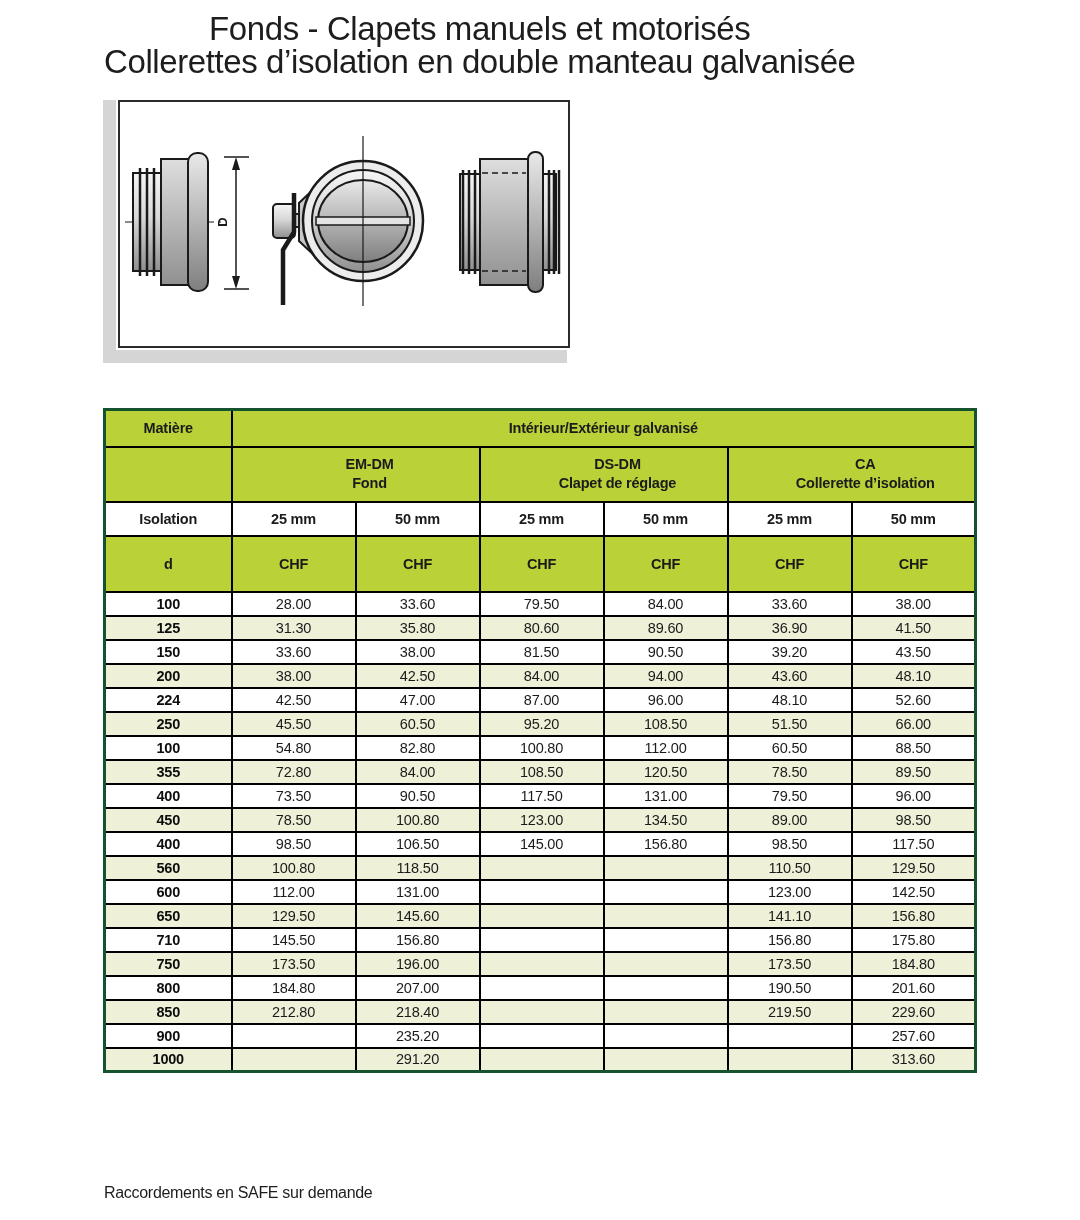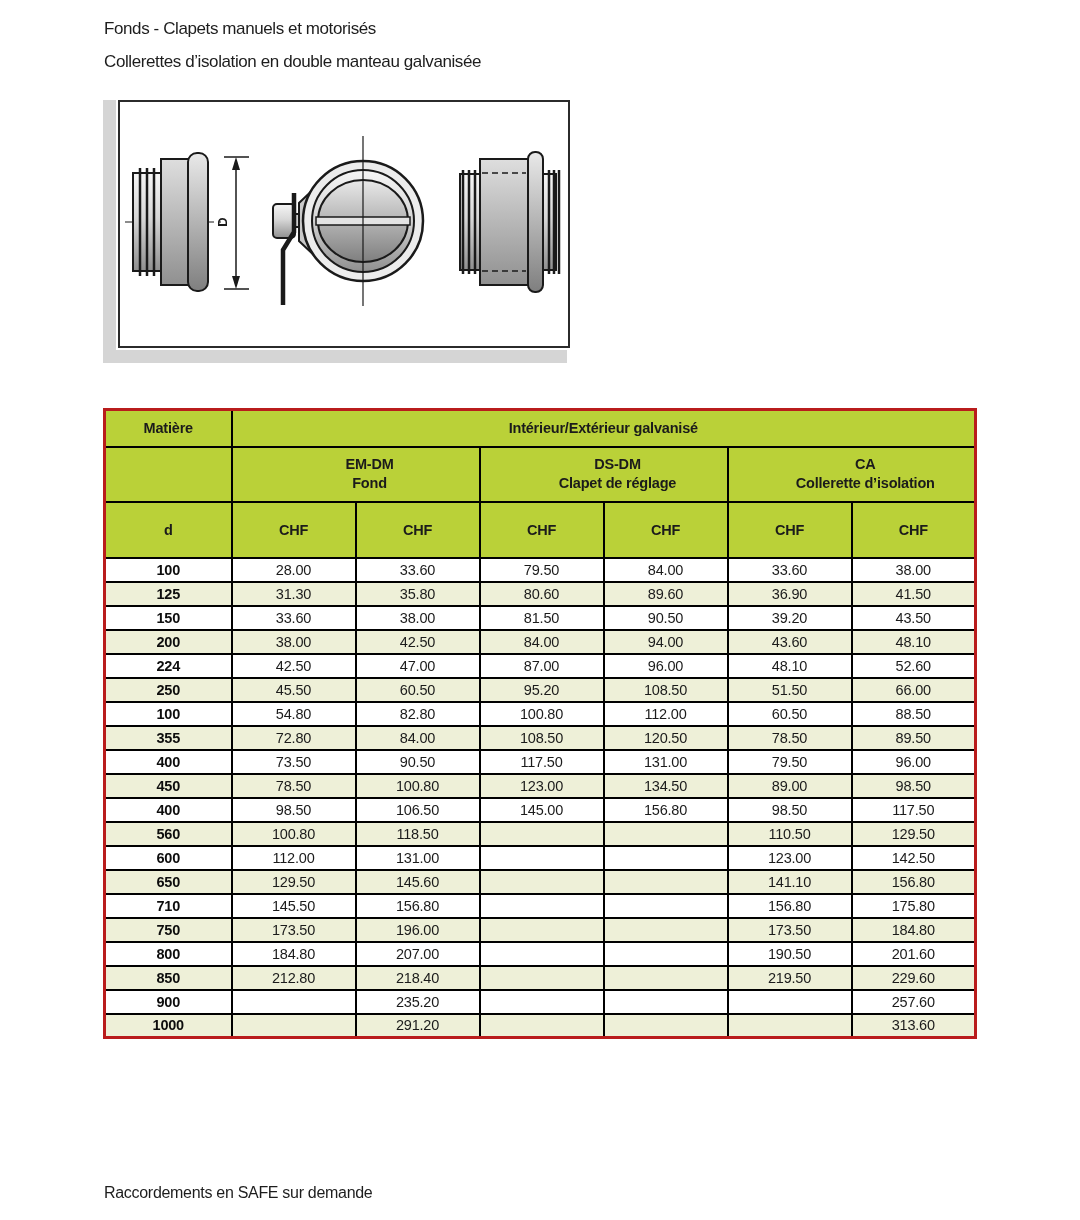--- a/index.html
+++ b/index.html
@@ -1,26 +1,26 @@
 <!DOCTYPE html>
 <html><head>
 <meta charset="utf-8">
 <style>
   * { margin:0; padding:0; box-sizing:border-box; }
   html,body { background:#fff; }
   body { font-family:"Liberation Sans", sans-serif; }
   .page { position:relative; width:1080px; height:1220px; background:#ffffff; overflow:hidden; }
 
   .title { position:absolute; left:104px; top:12px; color:#1d1d1d;
-           font-size:17px; line-height:33px; letter-spacing:-0.4px; font-weight:400; }
+           font-size:33px; line-height:33px; letter-spacing:-0.4px; font-weight:400;text-align:center; }
 
   .drawing { position:absolute; left:103px; top:100px; width:470px; height:265px; }
 
   table.price { position:absolute; left:103px; top:408px; width:872px;
-                border-collapse:collapse; table-layout:fixed; border:3px solid #b91c1c; }
+                border-collapse:collapse; table-layout:fixed; border:3px solid #14532d; }
   table.price td { border:2px solid #000; text-align:center; vertical-align:middle;
                    padding:0; font-size:14.5px; color:#1b1b1b; letter-spacing:-0.2px; }
   .green { background:#bad138; }
   .hdr   { font-weight:bold; font-size:15px; color:#0d0d0d; }
   .two-line span { display:block; line-height:19px;padding-left:28px; }
   tr.r1 { height:37px; }
   tr.r2 { height:55px; }
   tr.r3 { height:34px; }
   tr.r4 { height:56px; }
   tbody.data tr { height:24px; background:#ffffff; }
@@ -130,20 +130,29 @@
         </td>
         <td class="green hdr two-line" colspan="2">
           <span>DS-DM</span>
           <span>Clapet de réglage</span>
         </td>
         <td class="green hdr two-line" colspan="2">
           <span>CA</span>
           <span>Collerette d’isolation</span>
         </td>
       </tr>
+      <tr class="r3">
+        <td class="hdr">Isolation</td>
+        <td class="hdr">25 mm</td>
+        <td class="hdr">50 mm</td>
+        <td class="hdr">25 mm</td>
+        <td class="hdr">50 mm</td>
+        <td class="hdr">25 mm</td>
+        <td class="hdr">50 mm</td>
+      </tr>
       <tr class="r4">
         <td class="green hdr">d</td>
         <td class="green hdr">CHF</td>
         <td class="green hdr">CHF</td>
         <td class="green hdr">CHF</td>
         <td class="green hdr">CHF</td>
         <td class="green hdr">CHF</td>
         <td class="green hdr">CHF</td>
       </tr>
     </thead>

